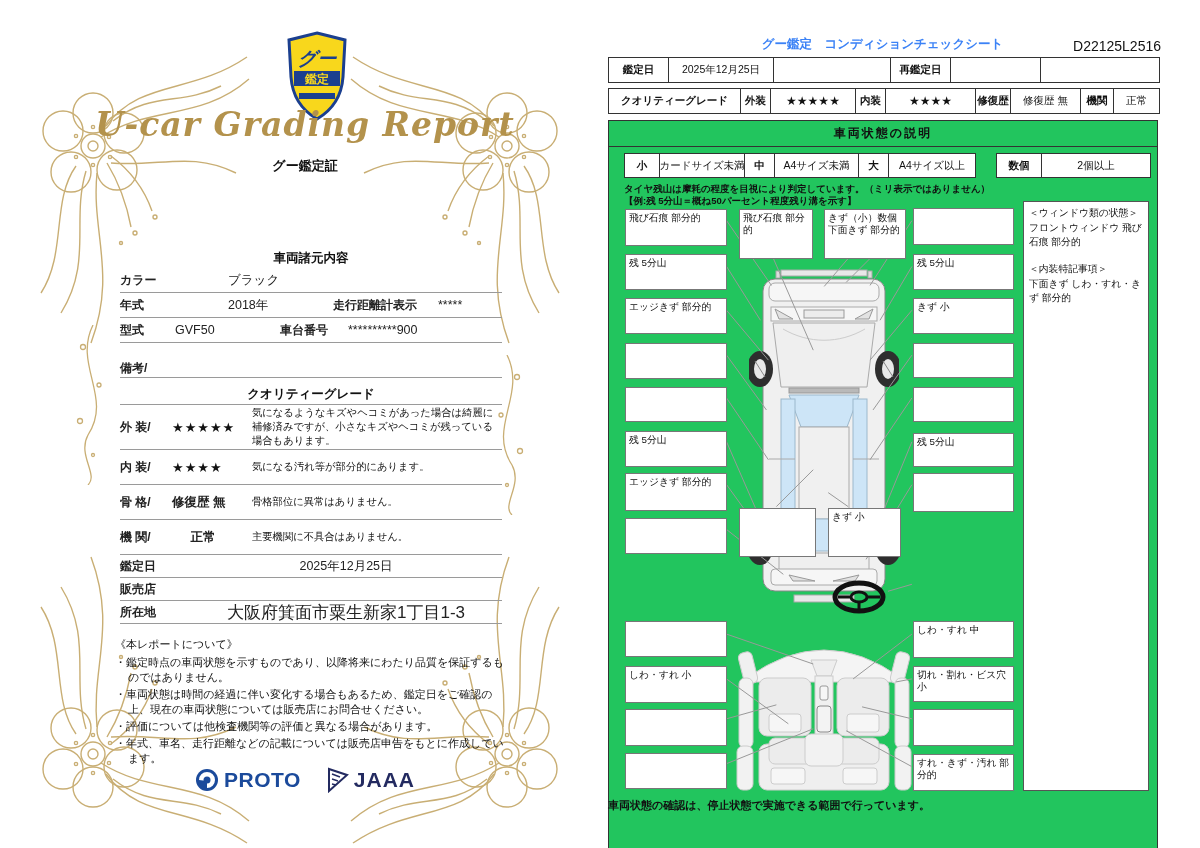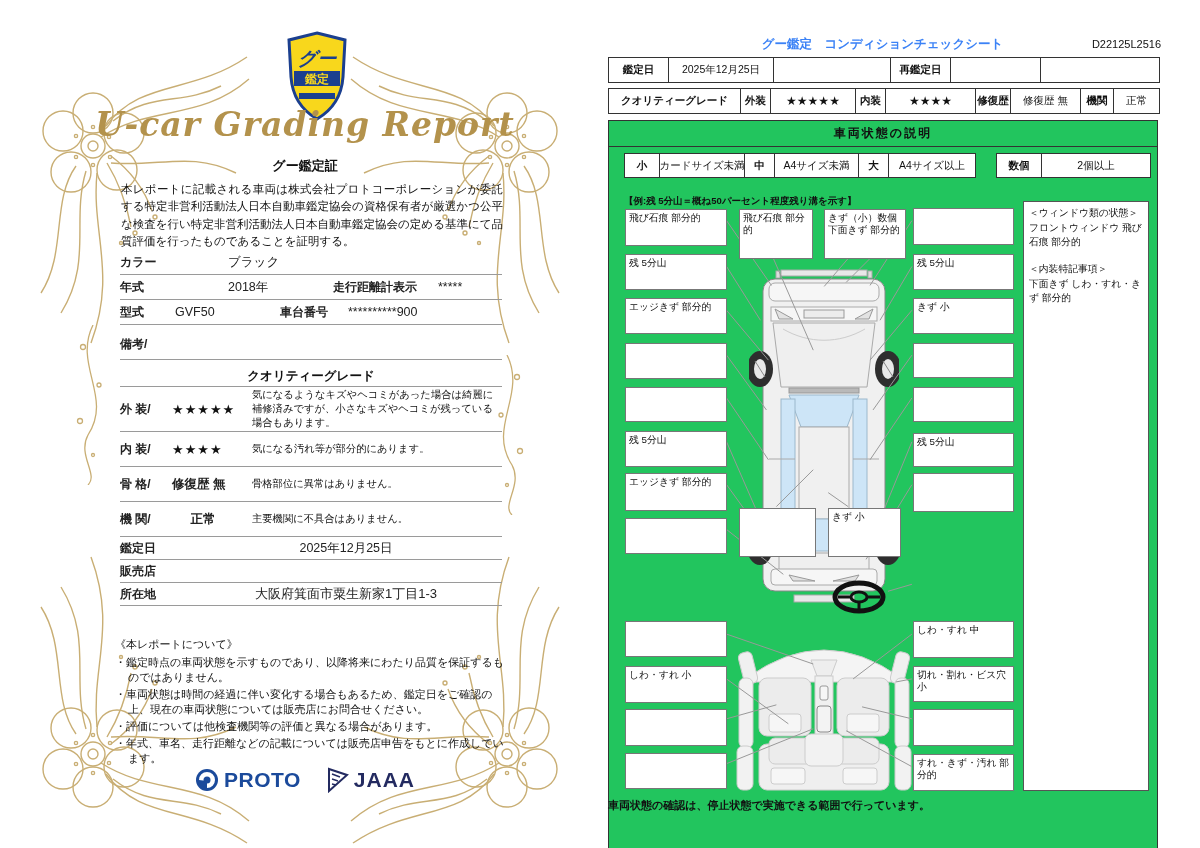--- a/index.html
+++ b/index.html
@@ -27,21 +27,21 @@
     font-size:11px;line-height:1.42;color:#111;}
   .notes ul{margin:2px 0 0 0;padding:0;list-style:none;}
   .notes li{padding-left:13px;text-indent:-13px;margin-bottom:1px;}
   .logos{position:absolute;left:0;top:742px;width:540px;display:flex;justify-content:center;gap:26px;align-items:center;}
   .logo{display:flex;align-items:center;gap:5px;}
   .proto-word{font-size:21px;font-weight:bold;color:#1b4a9b;letter-spacing:.5px;}
   .jaaa-word{font-size:21px;font-weight:bold;color:#232a60;letter-spacing:1px;}
   
   .page-right{position:absolute;left:600px;top:30px;width:565px;height:805px;background:#fff;}
   .rp-title{position:absolute;left:0;top:6px;width:565px;text-align:center;font-weight:bold;font-size:12.5px;color:#3b82f6;}
-  .rp-id{position:absolute;right:4px;top:8px;font-size:11px;color:#111;}
+  .rp-id{position:absolute;right:4px;top:8px;font-size:14px;color:#111;}
   .trow{position:absolute;left:8px;display:flex;height:26px;border:1px solid #333;box-sizing:border-box;background:#fff;}
   .tcell{border-right:1px solid #333;display:flex;align-items:center;justify-content:center;
     font-size:10.5px;box-sizing:border-box;white-space:nowrap;color:#111;}
   .tcell:last-child{border-right:none;}
   .tcell.b{font-weight:bold;}
   .main-box{position:absolute;left:8px;top:90px;width:550px;height:835px;border:1.5px solid #333;box-sizing:border-box;background:#22c55e;padding-left:6px;}
   .mb-header{position:absolute;left:0;top:0;width:100%;height:25px;border-bottom:1px solid #333;
     display:flex;align-items:center;justify-content:center;font-weight:bold;font-size:12px;letter-spacing:2px;color:#111;}
   .legend{position:absolute;display:flex;height:25px;border:1px solid #333;box-sizing:border-box;background:#fff;}
   .tire-note{position:absolute;left:15px;font-size:9.5px;font-weight:bold;color:#111;white-space:nowrap;}
@@ -120,40 +120,40 @@
     <svg class="badge" viewBox="0 0 60 95">
       <path d="M30,2 L58,9 L56,46 Q54,74 30,88 Q6,74 4,46 L2,9 Z" fill="#f8d71c" stroke="#1b3f8f" stroke-width="3"></path>
       <text x="30" y="34" text-anchor="middle" font-size="19" font-style="italic" font-weight="bold" fill="#1b3f8f">グー</text>
       <rect x="7" y="40" width="46" height="15" fill="#1b3f8f"></rect>
       <text x="30" y="52" text-anchor="middle" font-size="12" font-weight="bold" fill="#f8d71c">鑑定</text>
       <rect x="12" y="62" width="36" height="6" fill="#1b3f8f"></rect>
     </svg>
 
     <div class="lp-title">U-car Grading Report</div>
     <div class="lp-sub">グー鑑定証</div>
-    <div class="lp-intro">本レポートに記載される車両は株式会社プロトコーポレーションが委託する特定非営利活動法人日本自動車鑑定協会の資格保有者が厳選かつ公平な検査を行い特定非営利活動法人日本自動車鑑定協会の定める基準にて品質評価を行ったものであることを証明する。</div>
 
     <div class="lf">
+      <div class="sec-title">車両諸元内容</div>
       <div class="lrow" style="height:24px">
         <span class="lbl" style="width:108px">カラー</span>
         <span class="val">ブラック</span>
       </div>
       <div class="lrow" style="height:24px">
         <span class="lbl" style="width:108px">年式</span>
         <span class="val" style="width:105px">2018年</span>
         <span class="lbl" style="width:105px">走行距離計表示</span>
         <span class="val">*****</span>
       </div>
       <div class="lrow" style="height:24px">
         <span class="lbl" style="width:55px">型式</span>
         <span class="val" style="width:105px">GVF50</span>
         <span class="lbl" style="width:68px">車台番号</span>
         <span class="val">**********900</span>
       </div>
-      <div class="lrow" style="height:30px;align-items:center;padding-top:4px">
+      <div class="lrow" style="height:30px;align-items:flex-end;padding-top:4px">
         <span class="lbl">備考/</span>
       </div>
 
       <div class="sec-title" style="margin-top:8px">クオリティーグレード</div>
       <div class="lrow first" style="height:44px">
         <span class="lbl" style="width:52px">外 装/</span>
         <span class="stars" style="width:80px">★★★★★</span>
         <span class="gdesc" style="flex:1">気になるようなキズやヘコミがあった場合は綺麗に補修済みですが、小さなキズやヘコミが残っている場合もあります。</span>
       </div>
       <div class="lrow" style="height:34px">
@@ -174,21 +174,21 @@
 
       <div class="lrow" style="height:22px">
         <span class="lbl" style="width:70px">鑑定日</span>
         <span class="val" style="flex:1;text-align:center">2025年12月25日</span>
       </div>
       <div class="lrow" style="height:22px">
         <span class="lbl" style="width:70px">販売店</span>
       </div>
       <div class="lrow" style="height:22px">
         <span class="lbl" style="width:70px">所在地</span>
-        <span class="val" style="flex:1;text-align:center;font-size:13px">大阪府箕面市粟生新家1丁目1-3</span>
+        <span class="val" style="flex:1;text-align:center;font-size:17px">大阪府箕面市粟生新家1丁目1-3</span>
       </div>
     </div>
 
     <div class="notes">
       <div>《本レポートについて》</div>
       <ul>
         <li>・鑑定時点の車両状態を示すものであり、以降将来にわたり品質を保証するものではありません。</li>
         <li>・車両状態は時間の経過に伴い変化する場合もあるため、鑑定日をご確認の上、現在の車両状態については販売店にお問合せください。</li>
         <li>・評価については他検査機関等の評価と異なる場合があります。</li>
         <li>・年式、車名、走行距離などの記載については販売店申告をもとに作成しています。</li>
@@ -248,20 +248,21 @@
       <div class="tcell" style="width:85px">カードサイズ未満</div>
       <div class="tcell b" style="width:30px">中</div>
       <div class="tcell" style="width:84px">A4サイズ未満</div>
       <div class="tcell b" style="width:30px">大</div>
       <div class="tcell" style="width:86px">A4サイズ以上</div>
     </div>
     <div class="legend" style="left:387px;top:32px">
       <div class="tcell b" style="width:45px">数個</div>
       <div class="tcell" style="width:108px">2個以上</div>
     </div>
+    <div class="tire-note" style="top:62px">タイヤ残山は摩耗の程度を目視により判定しています。（ミリ表示ではありません）</div>
     <div class="tire-note" style="top:74px">【例:残 5分山＝概ね50パーセント程度残り溝を示す】</div>
 
     <svg class="leader" viewBox="0 0 550 675">
       <g stroke="#999" stroke-width="1" fill="none">
         <path d="M118,100 163,165"></path>
           <path d="M118,146 152,200"></path>
           <path d="M118,190 160,240"></path>
         <path d="M118,235 158,290"></path>
           <path d="M118,278 160,340"></path>
           <path d="M118,322 152,400"></path>

